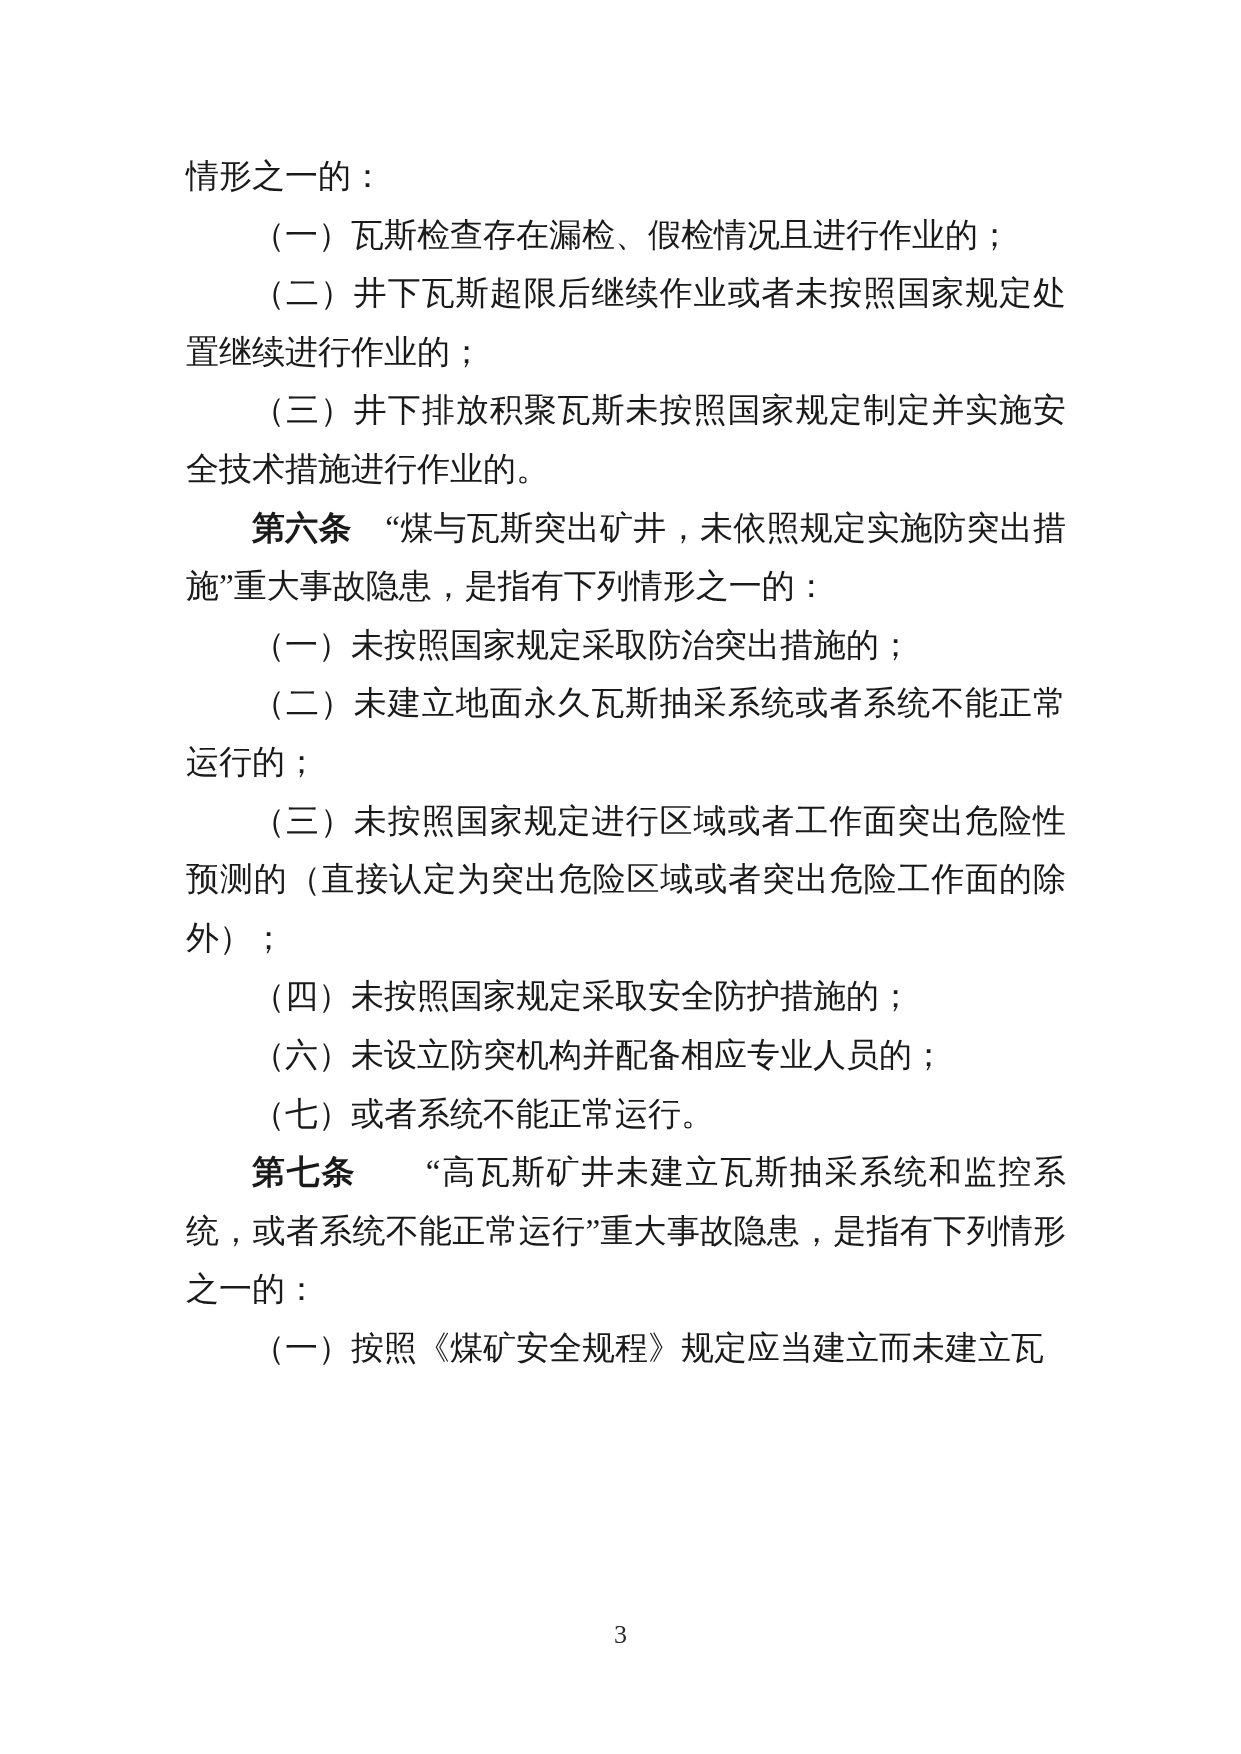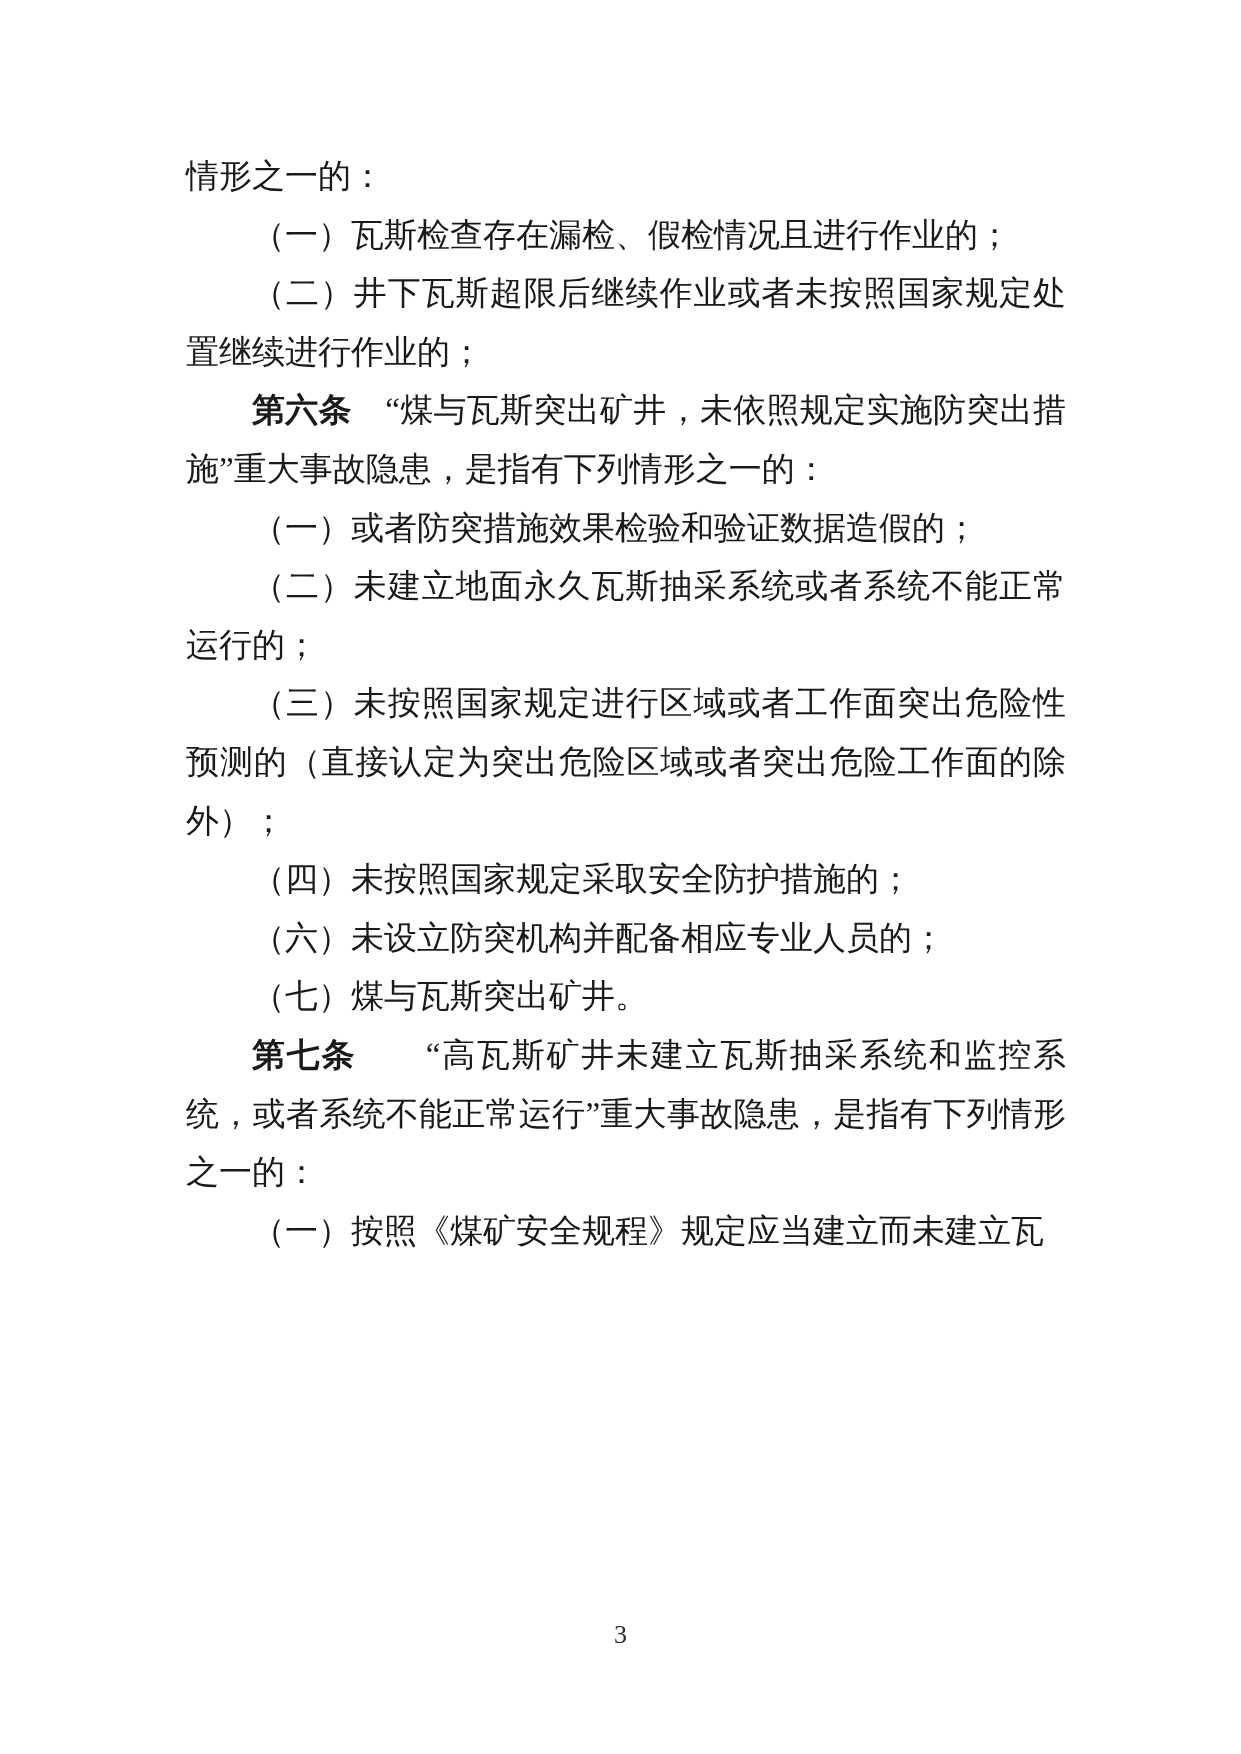--- a/index.html
+++ b/index.html
@@ -55,35 +55,36 @@
 
 <div class="page">
   <div class="content">
 
     <p class="para cont"><span>情形之一的：</span></p>
 
     <p class="para"><span>（一）瓦斯检查存在漏检、假检情况且进行作业的；</span></p>
 
     <p class="para"><span>（二）井下瓦斯超限后继续作业或者未按照国家规定处置继续进行作业的；</span></p>
 
+    <p class="para"><span>（三）井下排放积聚瓦斯未按照国家规定制定并实施安全技术措施进行作业的。</span></p>
 
     <p class="para"><b class="article-label">第六条</b><span>　“煤与瓦斯突出矿井，未依照规定实施防突出措施”重大事故隐患，是指有下列情形之一的：</span></p>
 
-    <p class="para"><span>（一）或者防突措施效果检验和验证数据造假的；</span></p>
+    <p class="para"><span>（一）未按照国家规定采取防治突出措施的；</span></p>
 
     <p class="para"><span>（二）未建立地面永久瓦斯抽采系统或者系统不能正常运行的；</span></p>
 
     <p class="para"><span>（三）未按照国家规定进行区域或者工作面突出危险性预测的（直接认定为突出危险区域或者突出危险工作面的除外）；</span></p>
 
     <p class="para"><span>（四）未按照国家规定采取安全防护措施的；</span></p>
 
 
     <p class="para"><span>（六）未设立防突机构并配备相应专业人员的；</span></p>
 
-    <p class="para"><span>（七）煤与瓦斯突出矿井。</span></p>
+    <p class="para"><span>（七）或者系统不能正常运行。</span></p>
 
     <p class="para"><b class="article-label">第七条</b><span>　　“高瓦斯矿井未建立瓦斯抽采系统和监控系统，或者系统不能正常运行”重大事故隐患，是指有下列情形之一的：</span></p>
 
     <p class="para"><span>（一）按照《煤矿安全规程》规定应当建立而未建立瓦</span></p>
 
   </div>
 
   <div class="page-number">3</div>
 </div>
 

